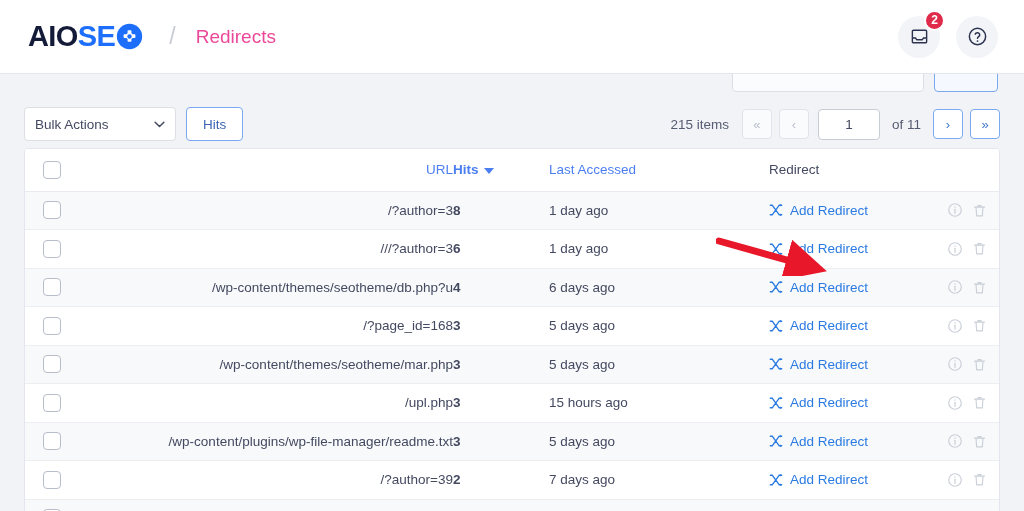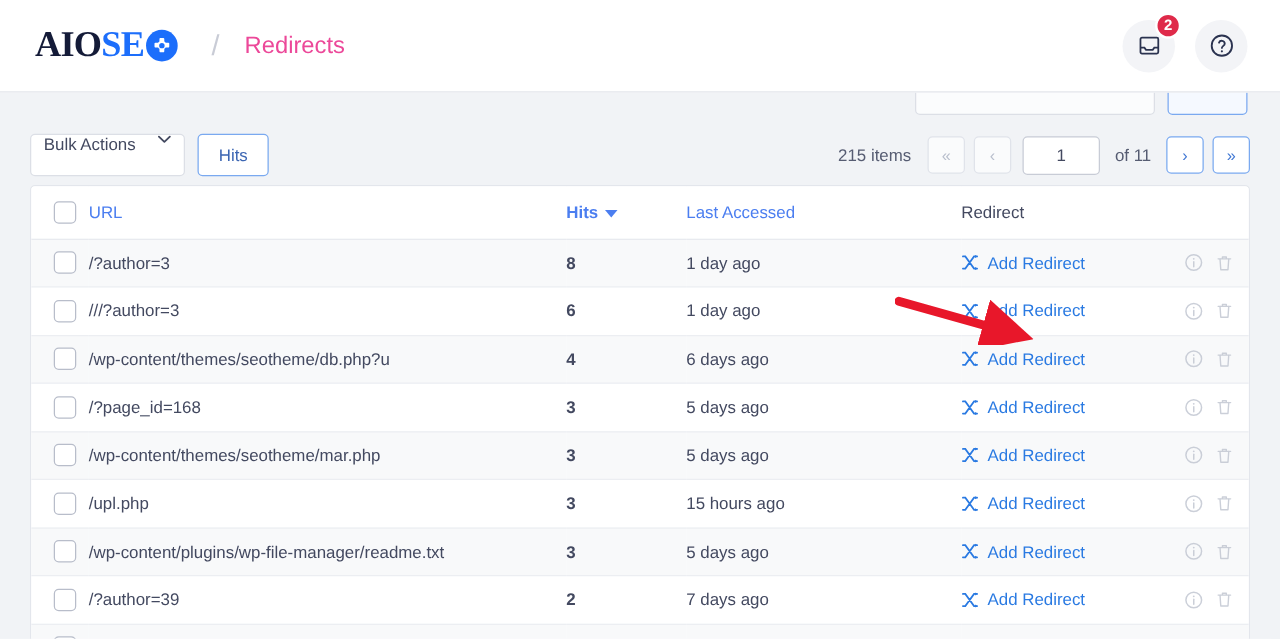--- a/index.html
+++ b/index.html
@@ -21,21 +21,20 @@
     padding: 0 26px 0 28px;
     position: relative;
     z-index: 5;
   }
   .logo {
     display: flex;
     align-items: center;
     font-size: 29px;
     font-weight: 800;
     letter-spacing: -0.6px;
-    font-family: Liberation Serif, serif;
   }
   .logo .aio { color: #141b38; }
   .logo .se  { color: #1c6efb; }
   .gear-o {
     width: 27px; height: 27px;
     margin-left: 1px;
     display: inline-block;
   }
   .slash {
     margin: 0 20px 0 26px;
@@ -110,25 +109,25 @@
 
   
   .toolbar {
     display: flex;
     align-items: center;
     height: 48px;
     margin-top: 4px;
   }
   .select-wrap {
     position: relative;
-    width: 124px; height: 34px;
+    width: 152px; height: 34px;
     background: #fff;
     border: 1px solid #dcdfe6;
     border-radius: 4px;
-    display: flex; align-items: flex-start;
+    display: flex; align-items: center;
     padding: 0 10px;
     cursor: pointer;
   }
   .select-wrap .lbl {
     font-size: 13.5px;
     color: #434960;
   }
   .chev {
     margin-left: auto;
     width: 11px; height: 7px;
@@ -217,21 +216,21 @@
     height: 38.5px;
     font-size: 13.5px;
     color: #434960;
     border-bottom: 1px solid #eceef2;
     white-space: nowrap;
   }
   tbody tr:nth-child(odd) td { background: #f8f9fa; }
   tbody tr:nth-child(even) td { background: #ffffff; }
 
   .c-check { width: 46px; padding-left: 18px; }
-  .c-url   { padding-left: 0; }
+  .c-url   { padding-left: 0; text-align: right; }
   .c-hits  { width: 96px; font-weight: bold; }
   .c-last  { width: 220px; }
   .c-red   { width: 230px; }
 
   .cb {
     width: 18px; height: 18px;
     border: 1px solid #b8bdca;
     border-radius: 4px;
     background: #fff;
     display: inline-block;

